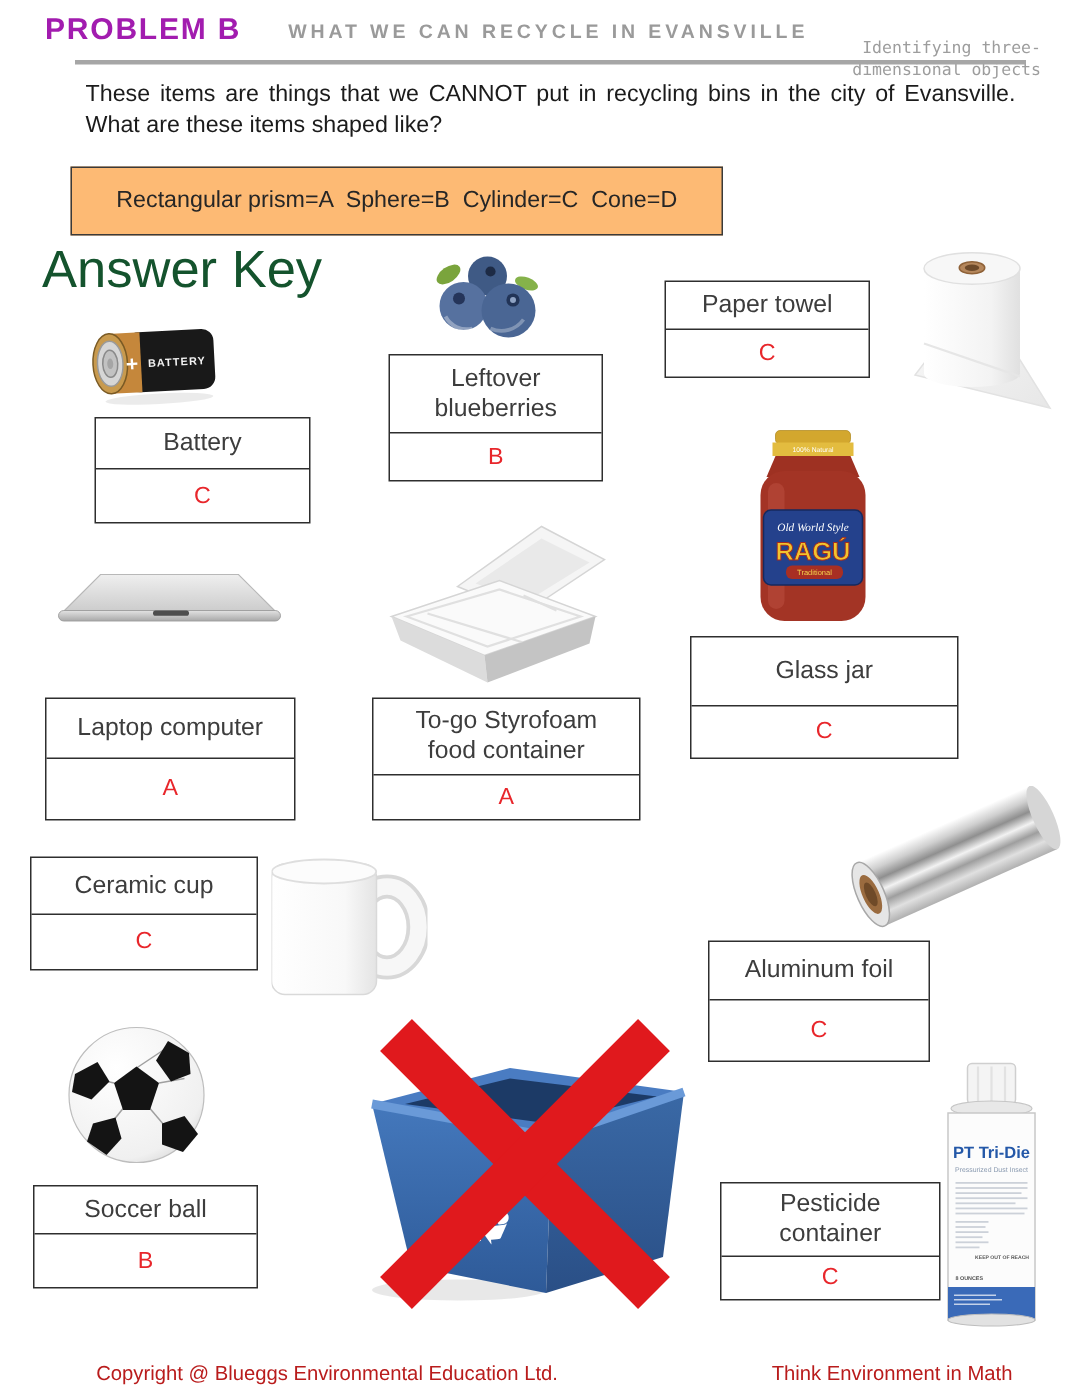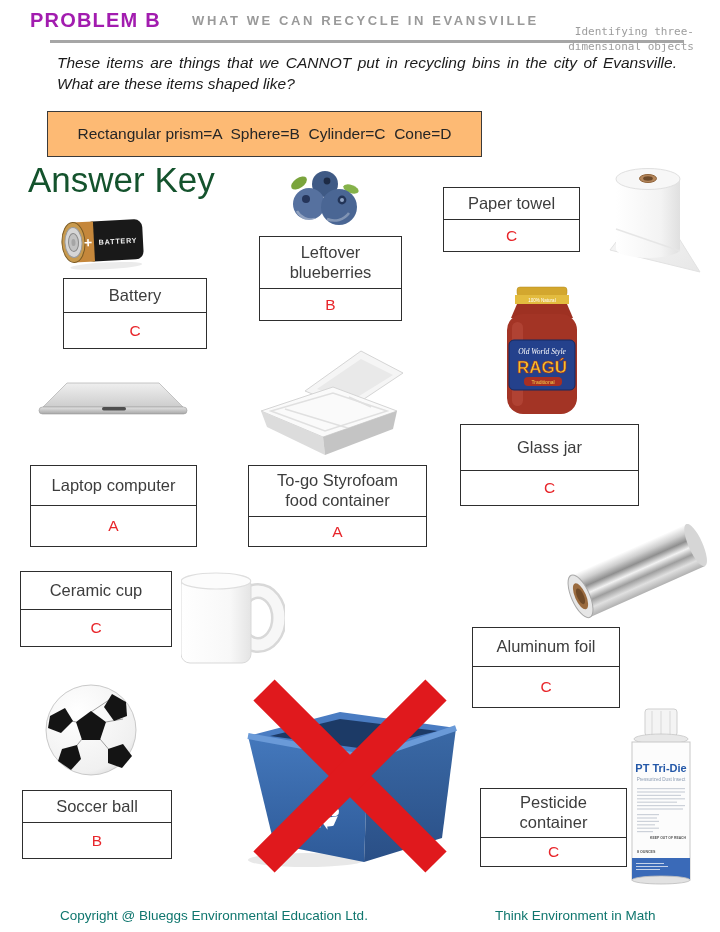--- a/index.html
+++ b/index.html
@@ -10,37 +10,37 @@
   .hdr-problem{position:absolute;left:30px;top:9px;font-size:20px;font-weight:bold;
                letter-spacing:1.2px;color:#a21caf;}
   .hdr-title{position:absolute;left:0;right:0;top:13px;text-align:center;font-size:13px;
              font-weight:bold;letter-spacing:2.6px;color:#9a9a9a;padding-left:11px;}
   .hdr-sub{position:absolute;right:26px;top:5px;text-align:right;font-size:11px;
            color:#9d9d9d;line-height:15px;font-family:"DejaVu Sans Mono",monospace;margin-top:19px;}
   .divider{position:absolute;left:50px;top:40px;width:634px;height:3px;background:#a6a6a6;}
 
   
   .intro{position:absolute;left:57px;top:52px;width:620px;font-size:15.5px;line-height:21px;
-         color:#1b1b1b;text-align:justify;font-style:italic;}
+         color:#1b1b1b;text-align:justify;}
   .keybox{position:absolute;left:47px;top:111px;width:433px;height:44px;border:1.8px solid #3a3a3a;
           display:flex;align-items:center;justify-content:center;font-size:15.5px;color:#262626;
           white-space:pre;background:#fdba74;}
   .answer-key{position:absolute;left:28px;top:160px;font-size:35px;color:#14532d;}
 
   
   .ibox{position:absolute;background:#fff;border:1.8px solid #2e2e2e;box-sizing:content-box;}
   .ibox .lbl{display:flex;flex-direction:column;align-items:center;justify-content:center;
              border-bottom:1.8px solid #2e2e2e;font-size:16.5px;color:#3d3d3d;line-height:1.2;
              text-align:center;}
   .ibox .ans{display:flex;align-items:center;justify-content:center;color:#e8262b;font-size:15.5px;}
 
   .img{position:absolute;}
 
   
-  .ftr{position:absolute;top:908px;font-size:13.5px;color:#0f766e;text-align:left;}
+  .ftr{position:absolute;top:908px;font-size:13.5px;color:#b91c1c;text-align:right;}
 </style>
 </head>
 <body>
 
 <div id="page">
 
   <div class="hdr-problem">PROBLEM B</div>
   <div class="hdr-title">WHAT WE CAN RECYCLE IN EVANSVILLE</div>
   <div class="hdr-sub">
     <span>Identifying three-</span><br>

